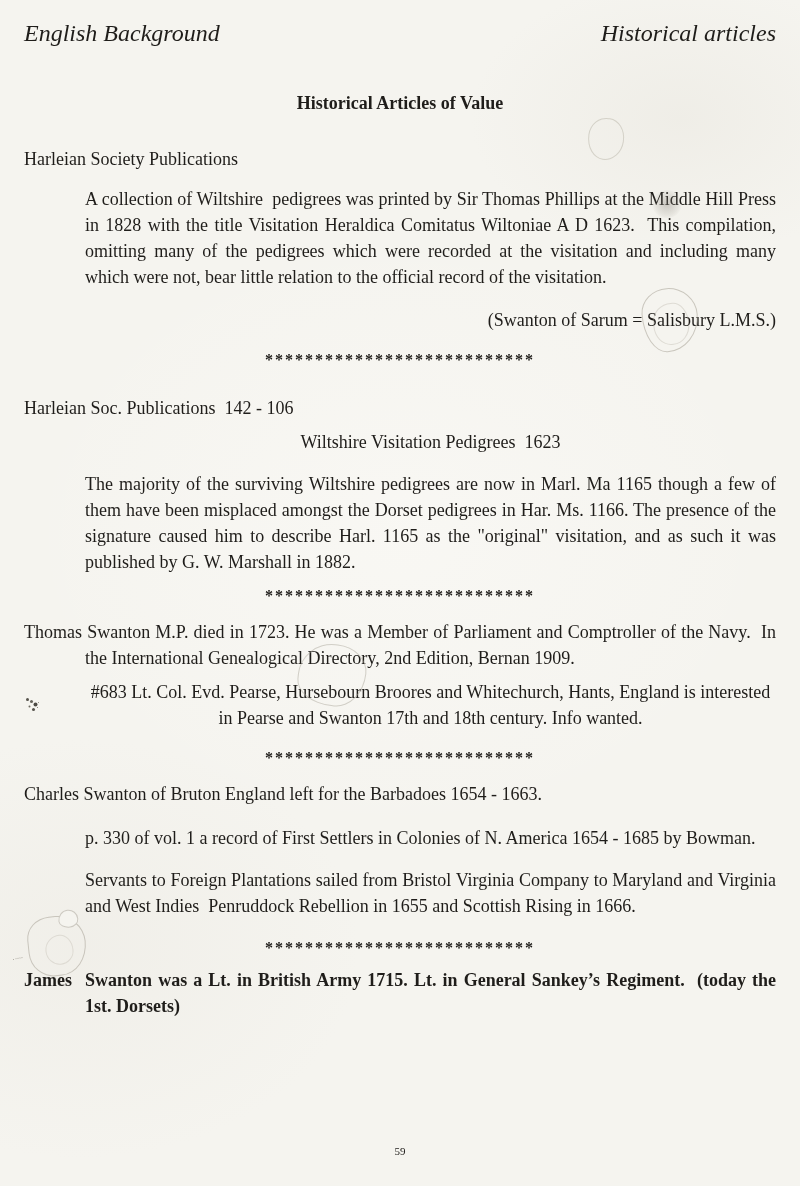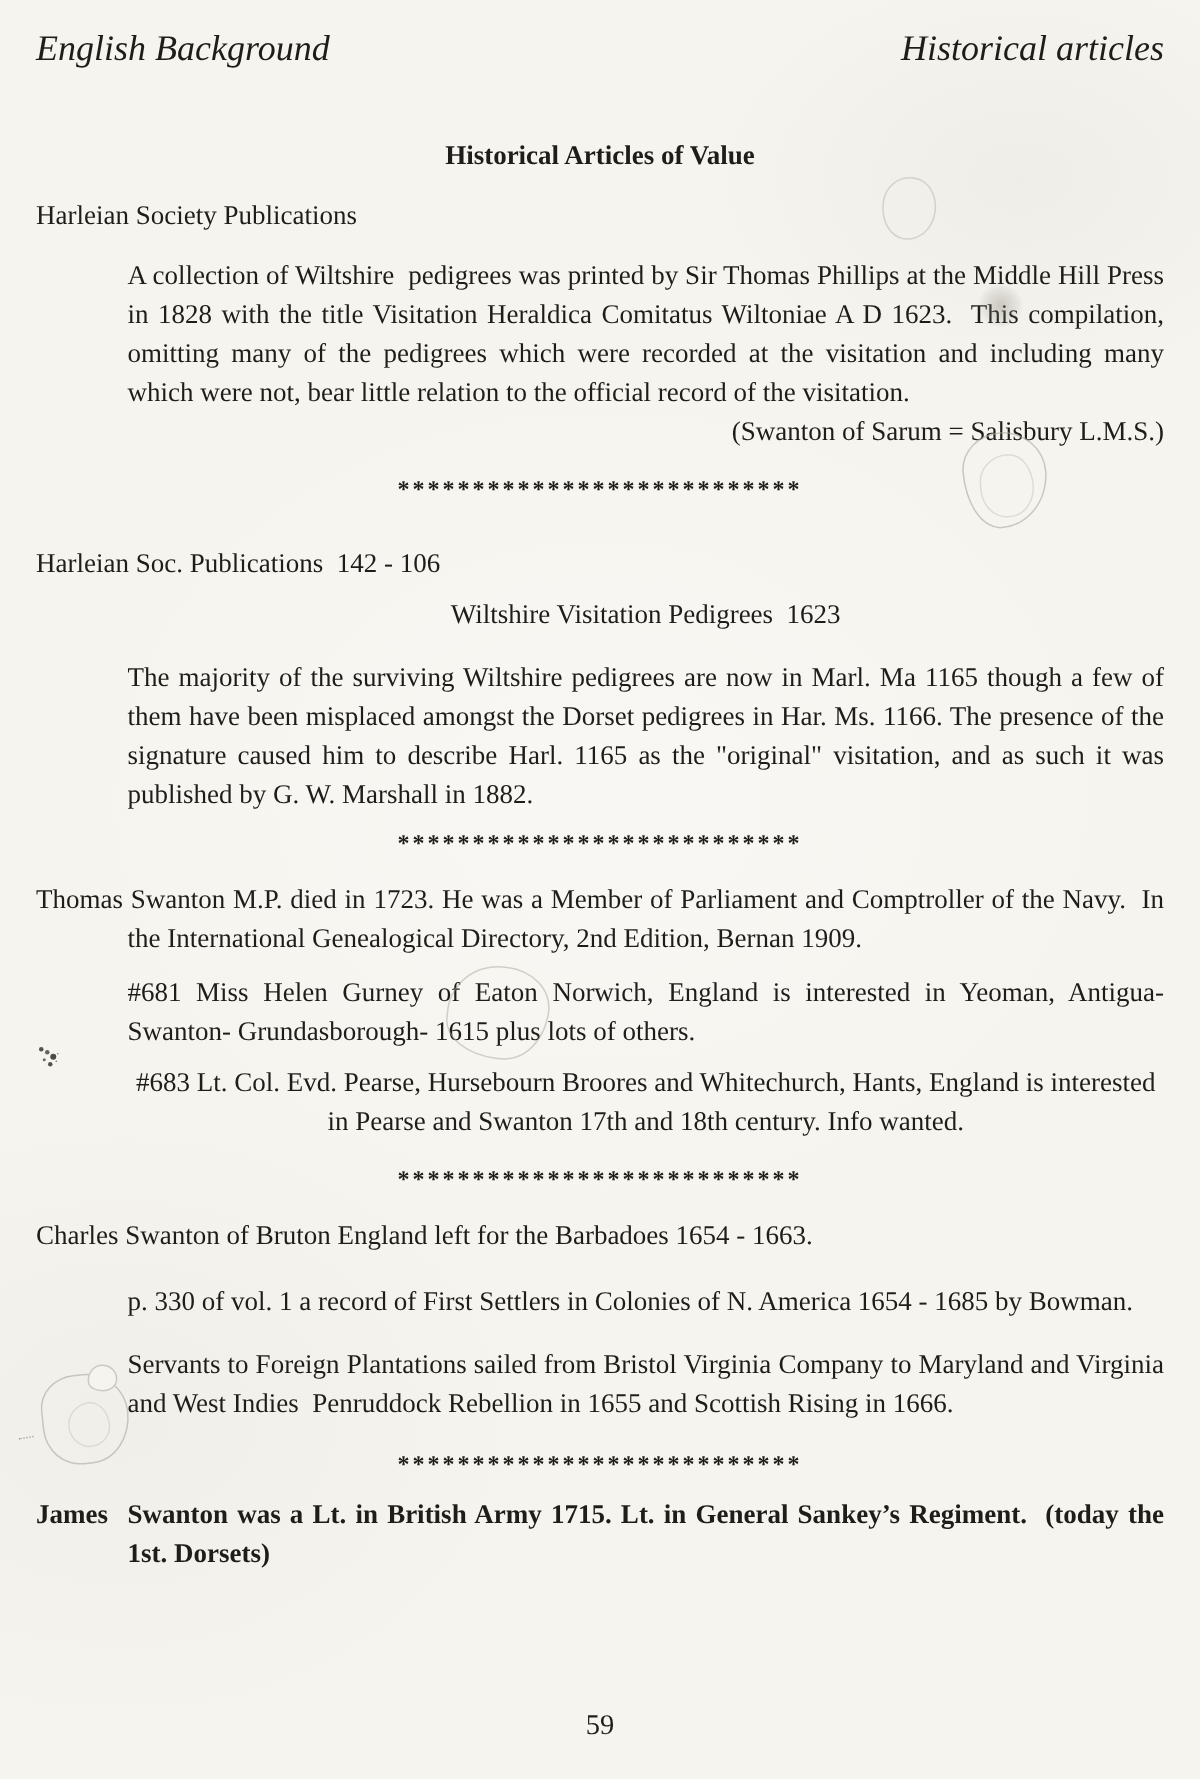--- a/index.html
+++ b/index.html
@@ -31,25 +31,25 @@
     font-style:italic;
     font-size:24px;
   }
   .title{
     margin:44px 0 0 0;
     text-align:center;
     font-size:18px;
     font-weight:bold;
     white-space:pre-wrap;
   }
-  .lh{margin-top:14px;}           
+  .lh{margin-top:30px;}           
   .ind{margin-left:61px;}          
   .just{text-align:justify;}
   .p1{margin-top:14px;}
-  .attr{margin-top:0;text-align:right;}
+  .attr{margin-top:17px;text-align:right;}
   .sep{
     margin-top:14px;
     text-align:center;
     font-weight:bold;
     letter-spacing:2px;
     font-size:16px;
   }
   .mt22{margin-top:22px;}
   .mt8{margin-top:8px;text-align:center;}
   .mt16{margin-top:16px;}
@@ -64,21 +64,21 @@
     width:61px;
     margin-left:-61px;
     text-indent:0;
   }
   .page-number{
     position:absolute;
     bottom:22px;
     left:0;
     width:100%;
     text-align:center;
-    font-size:19px;
+    font-size:11px;
   }
   
   .artifact{position:absolute;pointer-events:none;}
   .ring-stain{
     left:588px;top:118px;width:34px;height:40px;
     border:1.5px solid rgba(188,184,172,.55);
     border-radius:50% 48% 52% 50% / 45% 50% 50% 55%;
     transform:rotate(8deg);
   }
   .gray-smudge{
@@ -155,21 +155,20 @@
   <p class="lh mt22">Harleian Soc. Publications  142 - 106</p>
 
   <p class="ind mt8">Wiltshire Visitation Pedigrees  1623</p>
 
   <p class="ind just mt16">The majority of the surviving Wiltshire pedigrees are now in Marl. Ma 1165 though a few of them have been misplaced amongst the Dorset pedigrees in Har. Ms. 1166. The presence of the signature caused him to describe Harl. 1165 as the "original" visitation, and as such it was published by G. W. Marshall in 1882.</p>
 
   <p class="sep mt8">***************************</p>
 
   <p class="hang just mt10"><span>Thomas</span> <span>Swanton M.P. died in 1723. He was a Member of Parliament and Comptroller of the Navy.  In the International Genealogical Directory, 2nd Edition, Bernan 1909.</span></p>
 
-  <p class="ind just mt10">#681 Miss Helen Gurney of Eaton Norwich, England is interested in Yeoman, Antigua- Swanton- Grundasborough- 1615 plus lots of others.</p>
 
   <p class="ind just mt8">#683 Lt. Col. Evd. Pearse, Hursebourn Broores and Whitechurch, Hants, England is interested in Pearse and Swanton 17th and 18th century. Info wanted.</p>
 
   <p class="sep mt14">***************************</p>
 
   <p class="hang just mt10"><span>Charles</span> <span>Swanton of Bruton England left for the Barbadoes 1654 - 1663.</span></p>
 
   <p class="ind just mt18">p. 330 of vol. 1 a record of First Settlers in Colonies of N. America 1654 - 1685 by Bowman.</p>
 
   <p class="ind just mt16">Servants to Foreign Plantations sailed from Bristol Virginia Company to Maryland and Virginia and West Indies  Penruddock Rebellion in 1655 and Scottish Rising in 1666.</p>

